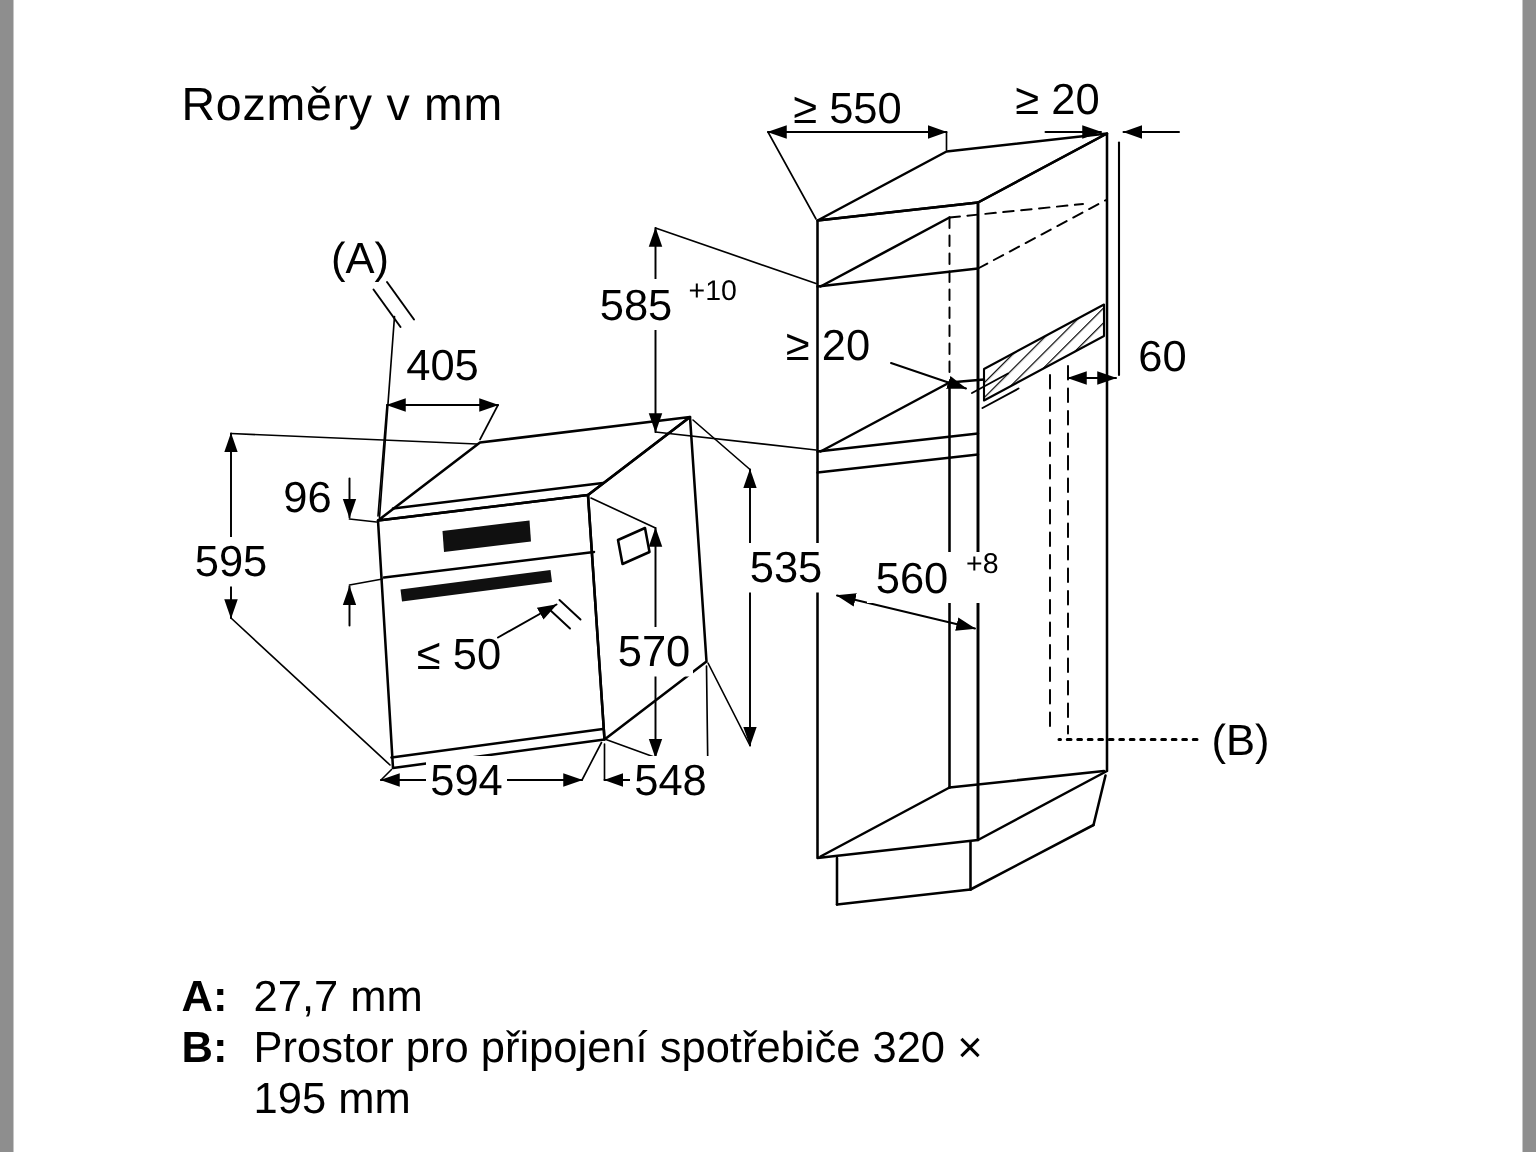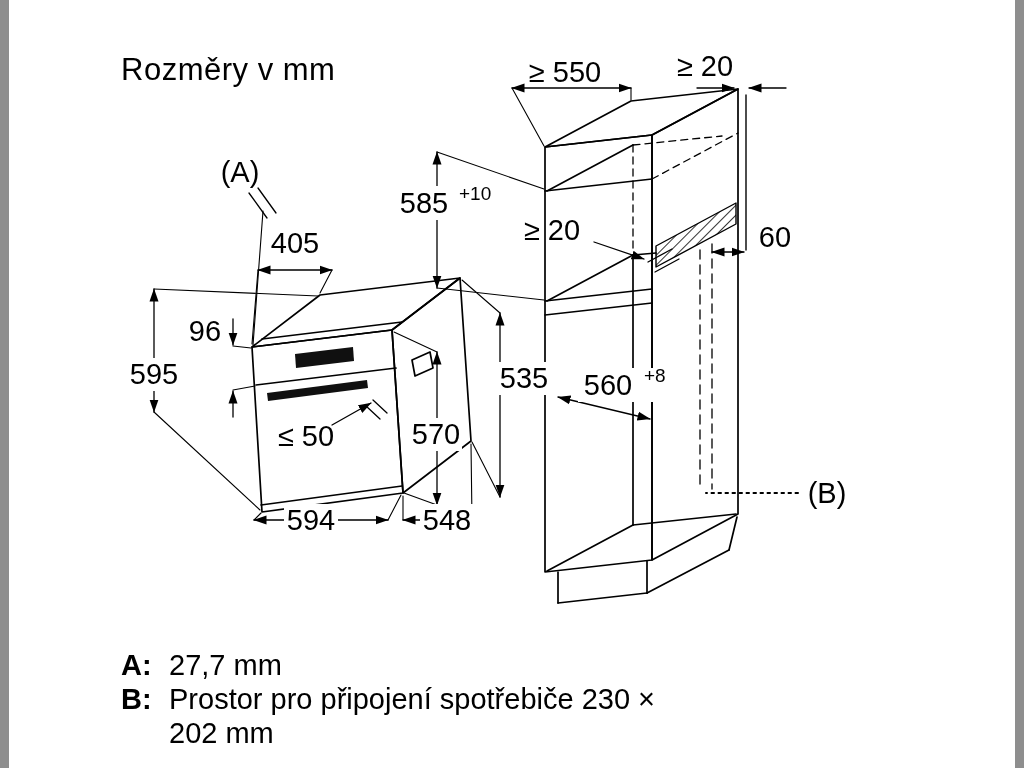--- a/index.html
+++ b/index.html
@@ -194,17 +194,17 @@
     </g>
   </svg>
 
   <div class="legend">
     <div class="legend-row">
       <span class="legend-key">A:</span>
       <span>27,7 mm</span>
     </div>
     <div class="legend-row">
       <span class="legend-key">B:</span>
-      <span>Prostor pro připojení spotřebiče 230 ×</span>
-      <div class="legend-cont">202 mm</div>
+      <span>Prostor pro připojení spotřebiče 320 ×</span>
+      <div class="legend-cont">195 mm</div>
     </div>
   </div>
 </div>
 
 </body></html>

